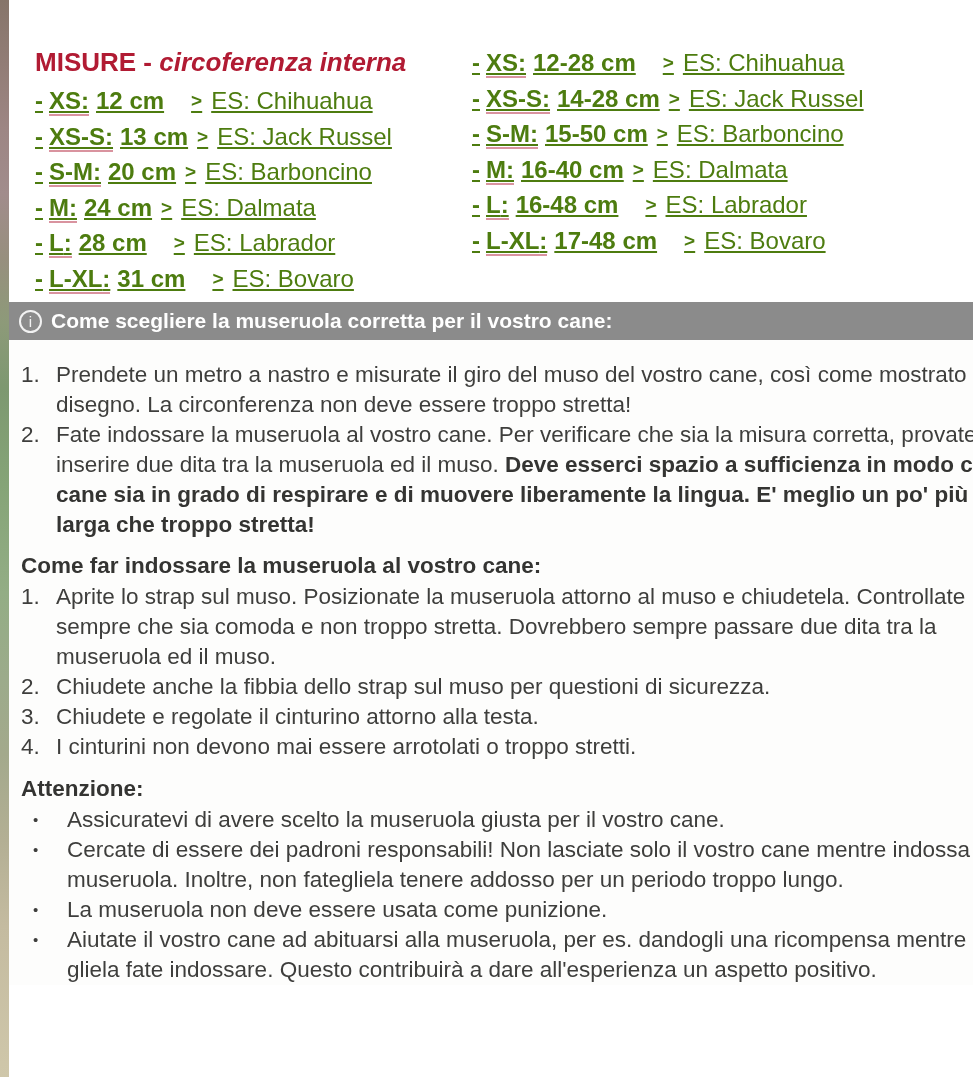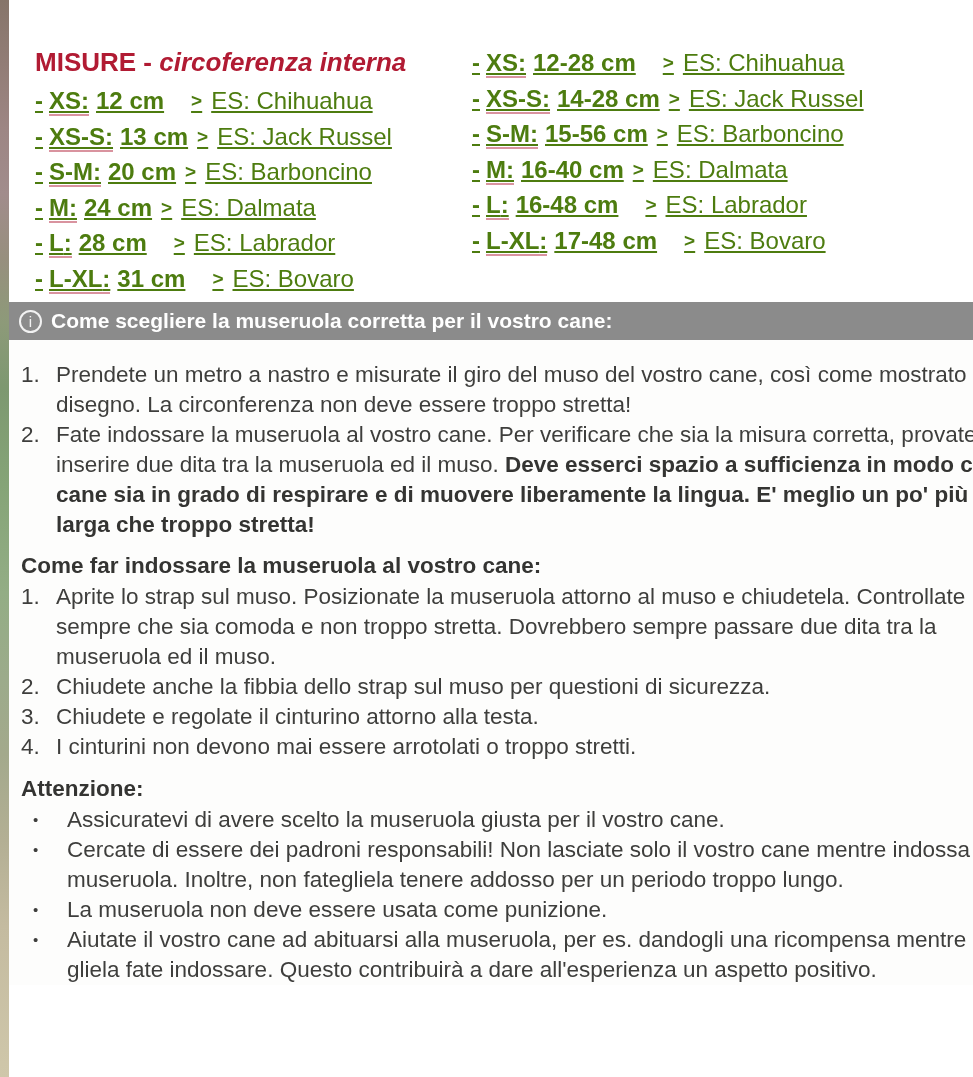--- a/index.html
+++ b/index.html
@@ -105,21 +105,21 @@
       <div class="size-row"><span class="dash">-</span><span class="lbl-u"><span>S-M</span><span>:</span></span><span class="val">20 cm</span><span class="arrow">&gt;</span><span class="ex">ES: Barboncino</span></div>
       <div class="size-row"><span class="dash">-</span><span class="lbl-u"><span>M</span><span>:</span></span><span class="val">24 cm</span><span class="arrow">&gt;</span><span class="ex">ES: Dalmata</span></div>
       <div class="size-row"><span class="dash">-</span><span class="lbl-u"><span>L</span><span>:</span></span><span class="val">28 cm</span><span class="arrow g2">&gt;</span><span class="ex">ES: Labrador</span></div>
       <div class="size-row"><span class="dash">-</span><span class="lbl-u"><span>L-XL</span><span>:</span></span><span class="val">31 cm</span><span class="arrow g2">&gt;</span><span class="ex">ES: Bovaro</span></div>
     </div>
 
     <div class="size-col-right">
 
       <div class="size-row"><span class="dash">-</span><span class="lbl-u"><span>XS</span><span>:</span></span><span class="val">12-28 cm</span><span class="arrow g2">&gt;</span><span class="ex">ES: Chihuahua</span></div>
       <div class="size-row"><span class="dash">-</span><span class="lbl-u"><span>XS-S</span><span>:</span></span><span class="val">14-28 cm</span><span class="arrow">&gt;</span><span class="ex">ES: Jack Russel</span></div>
-      <div class="size-row"><span class="dash">-</span><span class="lbl-u"><span>S-M</span><span>:</span></span><span class="val">15-56 cm</span><span class="arrow">&gt;</span><span class="ex">ES: Barboncino</span></div>
+      <div class="size-row"><span class="dash">-</span><span class="lbl-u"><span>S-M</span><span>:</span></span><span class="val">15-50 cm</span><span class="arrow">&gt;</span><span class="ex">ES: Barboncino</span></div>
       <div class="size-row"><span class="dash">-</span><span class="lbl-u"><span>M</span><span>:</span></span><span class="val">16-40 cm</span><span class="arrow">&gt;</span><span class="ex">ES: Dalmata</span></div>
       <div class="size-row"><span class="dash">-</span><span class="lbl-u"><span>L</span><span>:</span></span><span class="val">16-48 cm</span><span class="arrow g2">&gt;</span><span class="ex">ES: Labrador</span></div>
       <div class="size-row"><span class="dash">-</span><span class="lbl-u"><span>L-XL</span><span>:</span></span><span class="val">17-48 cm</span><span class="arrow g2">&gt;</span><span class="ex">ES: Bovaro</span></div>
     </div>
   </div>
 
   <div class="info-bar">
     <span class="info-icon">
         <span>i</span>
       </span>

